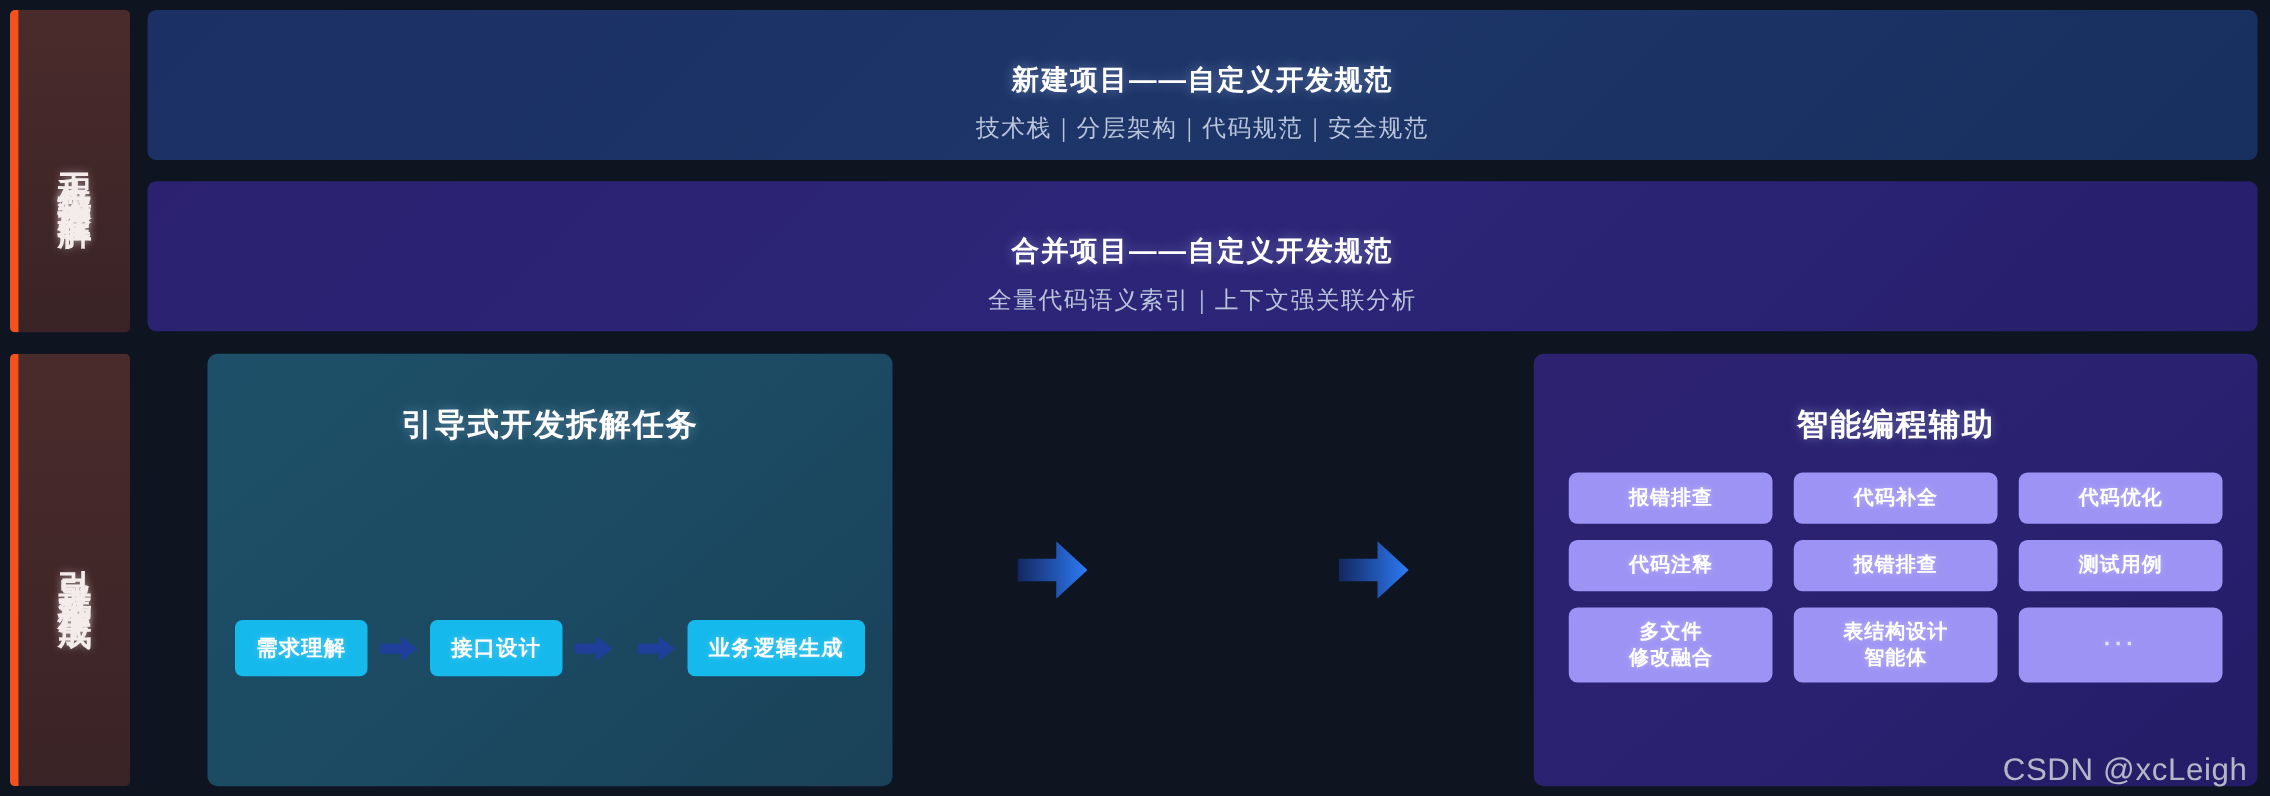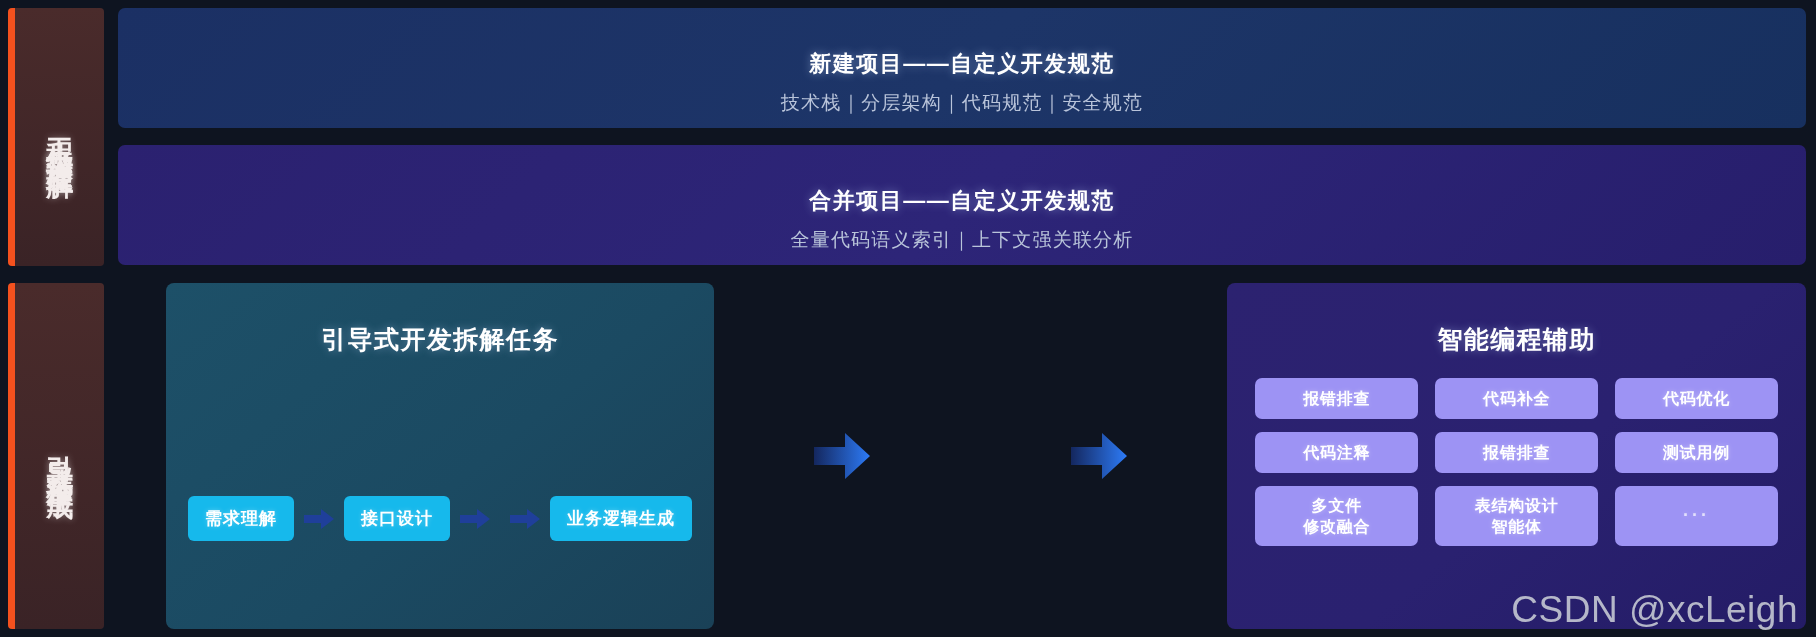--- a/index.html
+++ b/index.html
@@ -183,21 +183,21 @@
     text-shadow: 0 0 5px rgba(255,255,255,0.35);
   }
   .assist-chip.muted { color: #e3e0fb; font-size: 18px; letter-spacing: 3px; }
 
   
   #watermark {
     position: absolute;
     right: 18px;
     bottom: 6px;
     color: #c9cdd6;
-    font-size: 37px;
+    font-size: 25px;
     letter-spacing: 0.5px;
     opacity: 0.88;
     pointer-events: none;
     font-family: "Liberation Sans", "DejaVu Sans", sans-serif;
   }
 </style>
 </head>
 <body>
 
 <div id="root">

